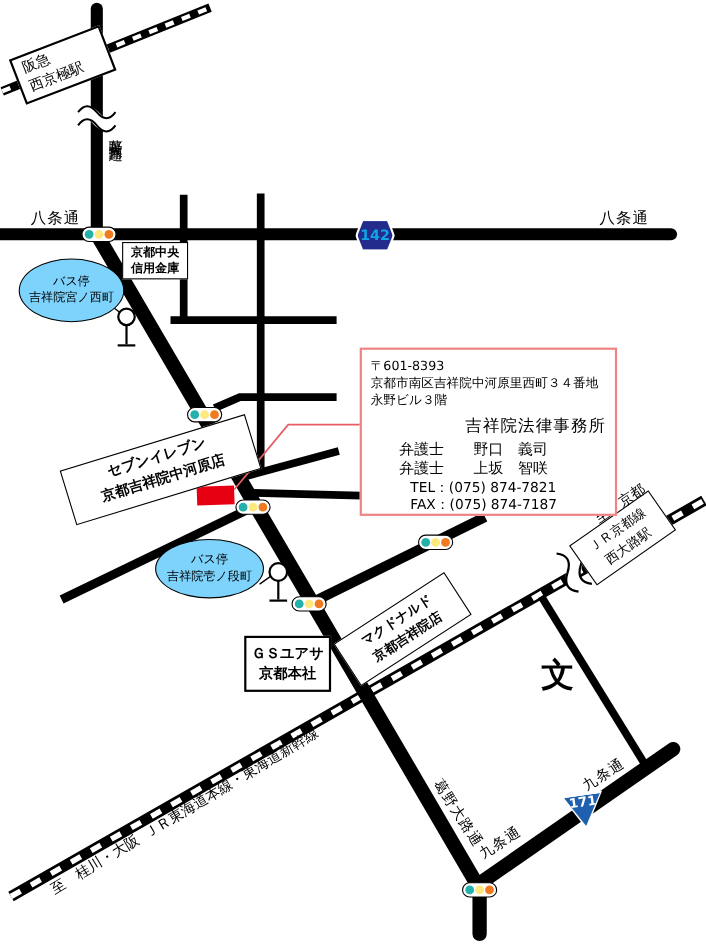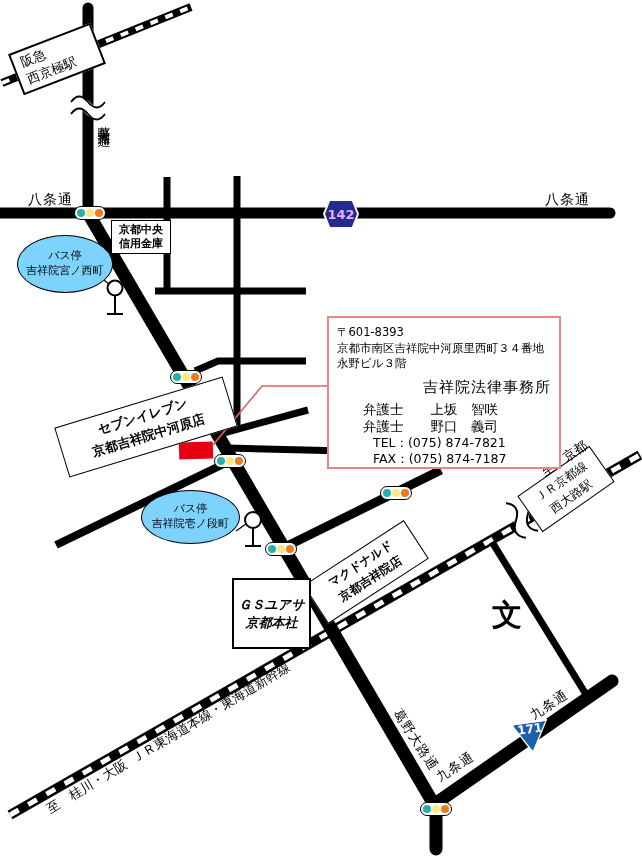--- a/index.html
+++ b/index.html
@@ -18,21 +18,21 @@
       border-radius:8px;display:flex;align-items:center;justify-content:space-between;
       padding:0 2px;box-sizing:border-box;}
   .tl i{width:8px;height:8px;border-radius:50%;display:block;}
   .tl .d1{background:#25b1ab;} .tl .d2{background:#ffe87e;} .tl .d3{background:#ef7a1f;}
   
   .hex{position:absolute;z-index:2;clip-path:polygon(0 50%,16% 0,84% 0,100% 50%,84% 100%,16% 100%);
        background:#fff;display:flex;align-items:center;justify-content:center;}
   .hex .in{clip-path:polygon(0 50%,16% 0,84% 0,100% 50%,84% 100%,16% 100%);
        background:#232c8c;width:calc(100% - 4px);height:calc(100% - 4px);
        display:flex;align-items:center;justify-content:center;
-       color:#f0abfc;font-weight:bold;font-size:13px;}
+       color:#0ea5e9;font-weight:bold;font-size:13px;}
   .tri{position:absolute;z-index:2;clip-path:polygon(0 0,100% 0,50% 100%);
        background:#fff;display:flex;justify-content:center;}
   .tri .in{clip-path:polygon(0 0,100% 0,50% 100%);background:#1e5fae;
        width:calc(100% - 5px);height:calc(100% - 5px);margin-top:2px;
        color:#fff;font-weight:bold;font-size:12px;text-align:center;line-height:1.1;}
   
   #infobox{position:absolute;z-index:2;left:327px;top:296px;width:234px;height:153px;
            background:#fff;border:2px solid #ef8282;box-sizing:border-box;
            padding:7px 8px;font-size:12px;line-height:1.35;white-space:nowrap;margin-top:20px;}
   #infobox .addr{font-size:11.5px;}
@@ -151,22 +151,22 @@
     <span class="l">セブンイレブン</span>
     <span class="l">京都吉祥院中河原店</span>
   </div>
 
   <div class="mapbox rot" style="left:306px;top:549px;width:120px;height:46px;transform:rotate(-33deg);
        font-size:12px;font-weight:bold;line-height:1.5;padding-top:3px;box-sizing:border-box;">
     <span class="l">マクドナルド</span>
     <span class="l">京都吉祥院店</span>
   </div>
 
-  <div class="mapbox" style="left:232px;top:578px;width:75px;padding:16px 0;border-width:2px;
-       font-size:13px;font-weight:bold;line-height:1.35;font-style:italic;">
+  <div class="mapbox" style="left:222px;top:578px;width:75px;padding:6px 0;border-width:2px;
+       font-size:13px;font-weight:bold;line-height:1.35;">
     <span class="l">ＧＳユアサ</span>
     <span class="l">京都本社</span>
   </div>
 
   <div class="mapbox rot" style="left:522px;top:467px;width:88px;height:44px;transform:rotate(-35deg);
        font-size:12px;line-height:1.5;padding-top:3px;box-sizing:border-box;">
     <span class="l">ＪＲ京都線</span>
     <span class="l">西大路駅</span>
   </div>
 
@@ -197,19 +197,19 @@
   <div class="lbl rot" style="left:536px;top:444px;width:76px;transform:rotate(-34deg);">至　京都</div>
   <div class="lbl rot" style="left:40px;top:774px;width:110px;transform:rotate(-31deg);">至　桂川・大阪</div>
   <div class="lbl rot" style="left:118px;top:699px;width:205px;transform:rotate(-31deg);">ＪＲ東海道本線・東海道新幹線</div>
   <div class="lbl" style="left:492px;top:597px;font-size:30px;font-weight:600;">文</div>
 
   <div id="infobox">
     <div class="addr">〒601-8393</div>
     <div class="addr">京都市南区吉祥院中河原里西町３４番地</div>
     <div class="addr">永野ビル３階</div>
     <div class="office">吉祥院法律事務所</div>
+    <div class="lawyer">弁護士　　野口　義司</div>
     <div class="lawyer">弁護士　　上坂　智咲</div>
-    <div class="lawyer">弁護士　　野口　義司</div>
     <div class="telfax">TEL：(075) 874-7821</div>
     <div class="telfax">FAX：(075) 874-7187</div>
   </div>
 
 </div>
 
 </body></html>

